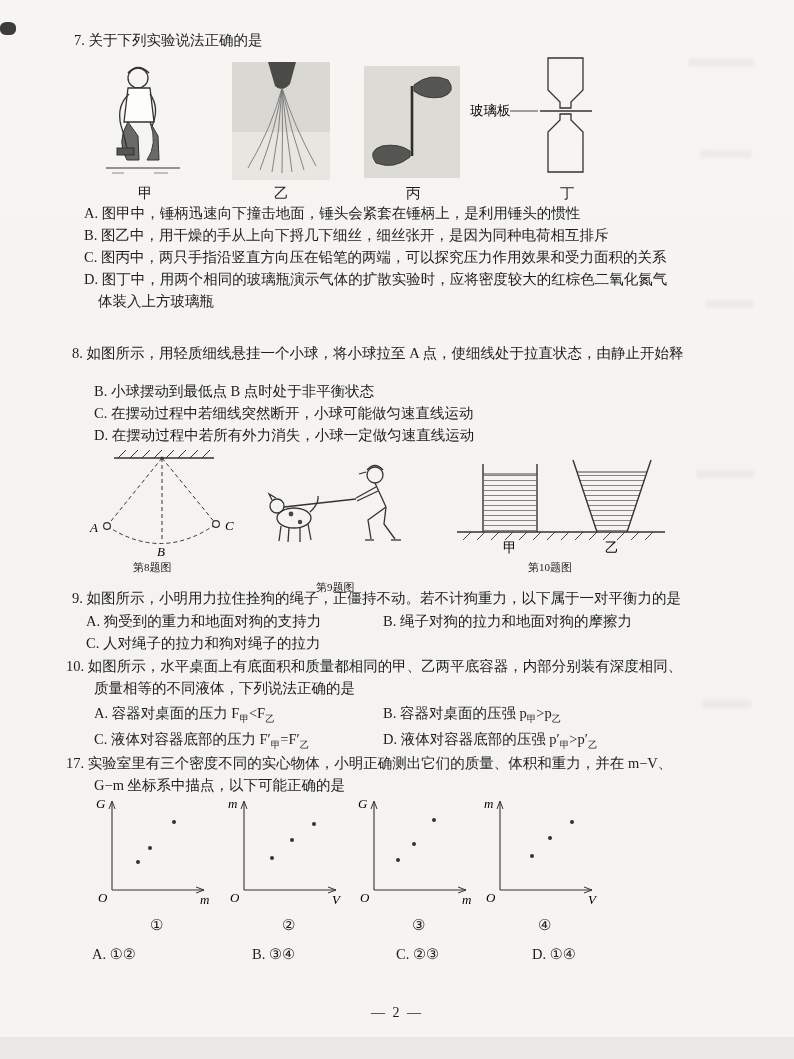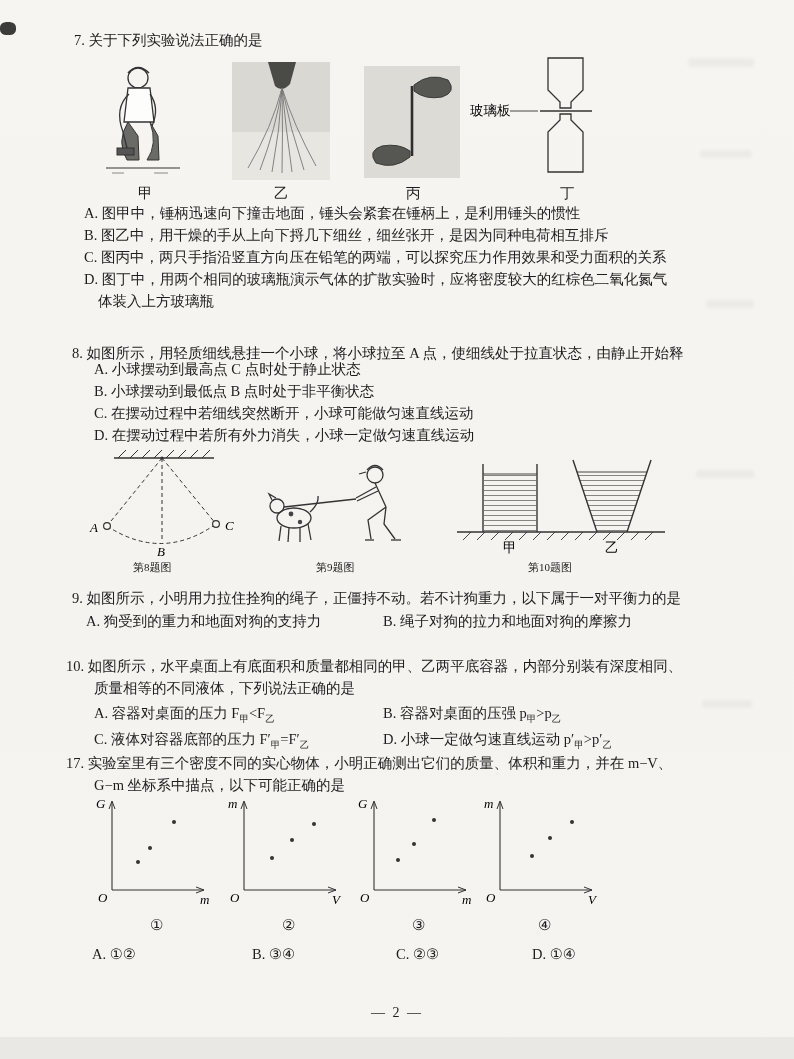--- a/index.html
+++ b/index.html
@@ -85,21 +85,20 @@
   <div class="figlab" style="left:406px;top:184px;">丙</div>
   <div class="figlab" style="left:560px;top:184px;">丁</div>
 
   <div class="t" style="left:84px;top:203px;">A. 图甲中，锤柄迅速向下撞击地面，锤头会紧套在锤柄上，是利用锤头的惯性</div>
   <div class="t" style="left:84px;top:225px;">B. 图乙中，用干燥的手从上向下捋几下细丝，细丝张开，是因为同种电荷相互排斥</div>
   <div class="t" style="left:84px;top:247px;">C. 图丙中，两只手指沿竖直方向压在铅笔的两端，可以探究压力作用效果和受力面积的关系</div>
   <div class="t" style="left:84px;top:269px;">D. 图丁中，用两个相同的玻璃瓶演示气体的扩散实验时，应将密度较大的红棕色二氧化氮气</div>
   <div class="t" style="left:98px;top:291px;">体装入上方玻璃瓶</div>
 
   <div class="t" style="left:72px;top:315px;margin-top:28px;">8. 如图所示，用轻质细线悬挂一个小球，将小球拉至 A 点，使细线处于拉直状态，由静止开始释</div>
-  <div class="t" style="left:94px;top:359px;">A. 小球摆动到最高点 C 点时处于静止状态</div>
   <div class="t" style="left:94px;top:403px;">C. 在摆动过程中若细线突然断开，小球可能做匀速直线运动</div>
   <div class="t" style="left:94px;top:381px;">B. 小球摆动到最低点 B 点时处于非平衡状态</div>
   <div class="t" style="left:94px;top:425px;">D. 在摆动过程中若所有外力消失，小球一定做匀速直线运动</div>
 
   <svg style="left:86px;top:446px;" width="155" height="112" viewBox="0 0 155 112">
     <line x1="28" y1="12" x2="128" y2="12" stroke="#333" stroke-width="1.5"></line>
     <g stroke="#333" stroke-width="1">
       <line x1="32" y1="12" x2="40" y2="4"></line>
         <line x1="44" y1="12" x2="52" y2="4"></line>
       <line x1="56" y1="12" x2="64" y2="4"></line>
@@ -140,21 +139,21 @@
       <path d="M114,43 L94,54"></path>
       <path d="M116,47 L95,57"></path>
       <path d="M124,63 L106,76 L109,95"></path>
       <path d="M124,63 L122,80 L133,95"></path>
       <line x1="103" y1="96" x2="112" y2="96"></line>
       <line x1="129" y1="96" x2="139" y2="96"></line>
     </g>
     <circle cx="29" cy="70" r="2.4" fill="#444"></circle>
     <circle cx="38" cy="78" r="2.2" fill="#444"></circle>
   </svg>
-  <div class="cap" style="left:316px;top:560px;">第9题图</div>
+  <div class="cap" style="left:316px;top:580px;">第9题图</div>
 
   <svg style="left:455px;top:448px;" width="212" height="106" viewBox="0 0 212 106">
     <defs>
       <pattern id="hliq" width="8" height="5" patternUnits="userSpaceOnUse">
         <line x1="0" y1="2.5" x2="8" y2="2.5" stroke="#555" stroke-width="0.7"></line>
       </pattern>
     </defs>
     <rect x="29" y="26" width="52" height="58" fill="url(#hliq)"></rect>
     <polygon points="122,24 192,24 172,84 142,84" fill="url(#hliq)"></polygon>
     <line x1="28" y1="16" x2="28" y2="84" stroke="#333" stroke-width="1.4"></line>
@@ -181,28 +180,29 @@
         <line x1="190" y1="92" x2="198" y2="84"></line>
     </g>
     <text x="48" y="104" class="cnlab">甲</text>
     <text x="150" y="104" class="cnlab">乙</text>
   </svg>
   <div class="cap" style="left:516px;top:560px;margin-left:12px;">第10题图</div>
 
   <div class="t" style="left:72px;top:588px;">9. 如图所示，小明用力拉住拴狗的绳子，正僵持不动。若不计狗重力，以下属于一对平衡力的是</div>
   <div class="t" style="left:86px;top:611px;">A. 狗受到的重力和地面对狗的支持力</div>
   <div class="t" style="left:383px;top:611px;">B. 绳子对狗的拉力和地面对狗的摩擦力</div>
+  <div class="t" style="left:86px;top:633px;">C. 人对绳子的拉力和狗对绳子的拉力</div>
 
   <div class="t" style="left:66px;top:656px;">10. 如图所示，水平桌面上有底面积和质量都相同的甲、乙两平底容器，内部分别装有深度相同、</div>
   <div class="t" style="left:94px;top:678px;">质量相等的不同液体，下列说法正确的是</div>
 
   <div class="t" style="left:94px;top:703px;"><span>A. 容器对桌面的压力 F</span><sub class="sb">甲</sub><span>&lt;F</span><sub class="sb">乙</sub></div>
   <div class="t" style="left:94px;top:729px;"><span>C. 液体对容器底部的压力 F′</span><sub class="sb">甲</sub><span>=F′</span><sub class="sb">乙</sub></div>
   <div class="t" style="left:383px;top:703px;"><span>B. 容器对桌面的压强 p</span><sub class="sb">甲</sub><span>&gt;p</span><sub class="sb">乙</sub></div>
-  <div class="t" style="left:383px;top:729px;"><span>D. 小球一定做匀速直线运动 p′</span><sub class="sb">甲</sub><span>&gt;p′</span><sub class="sb">乙</sub></div>
+  <div class="t" style="left:383px;top:729px;"><span>D. 液体对容器底部的压强 p′</span><sub class="sb">甲</sub><span>&gt;p′</span><sub class="sb">乙</sub></div>
 
   <div class="t" style="left:66px;top:753px;">17. 实验室里有三个密度不同的实心物体，小明正确测出它们的质量、体积和重力，并在 m−V、</div>
   <div class="t" style="left:94px;top:775px;">G−m 坐标系中描点，以下可能正确的是</div>
 
   <svg style="left:88px;top:790px;" width="125" height="122" viewBox="0 0 125 122">
     <line x1="24" y1="12" x2="24" y2="100" stroke="#333" stroke-width="1.1"></line>
     <line x1="24" y1="100" x2="116" y2="100" stroke="#333" stroke-width="1.1"></line>
     <polyline points="21,19 24,11 27,19" fill="none" stroke="#333" stroke-width="1"></polyline>
     <polyline points="108,97 116,100 108,103" fill="none" stroke="#333" stroke-width="1"></polyline>
     <circle cx="50" cy="72" r="2" fill="#333"></circle>

